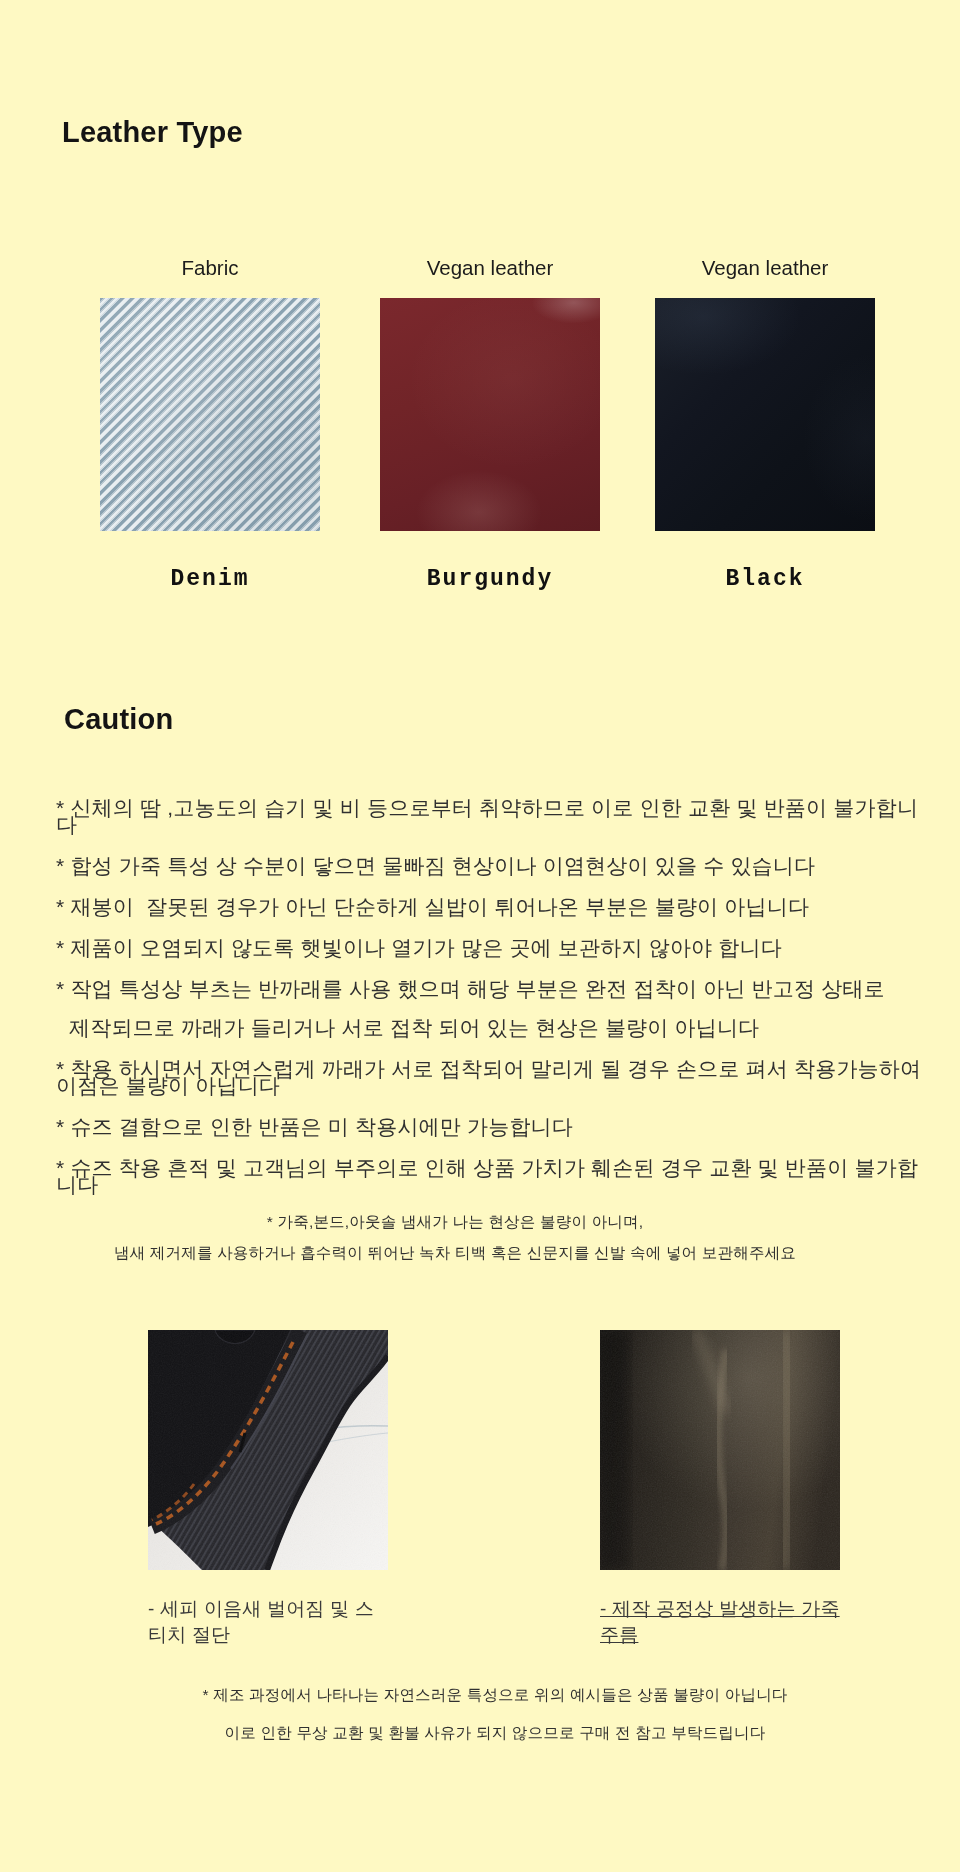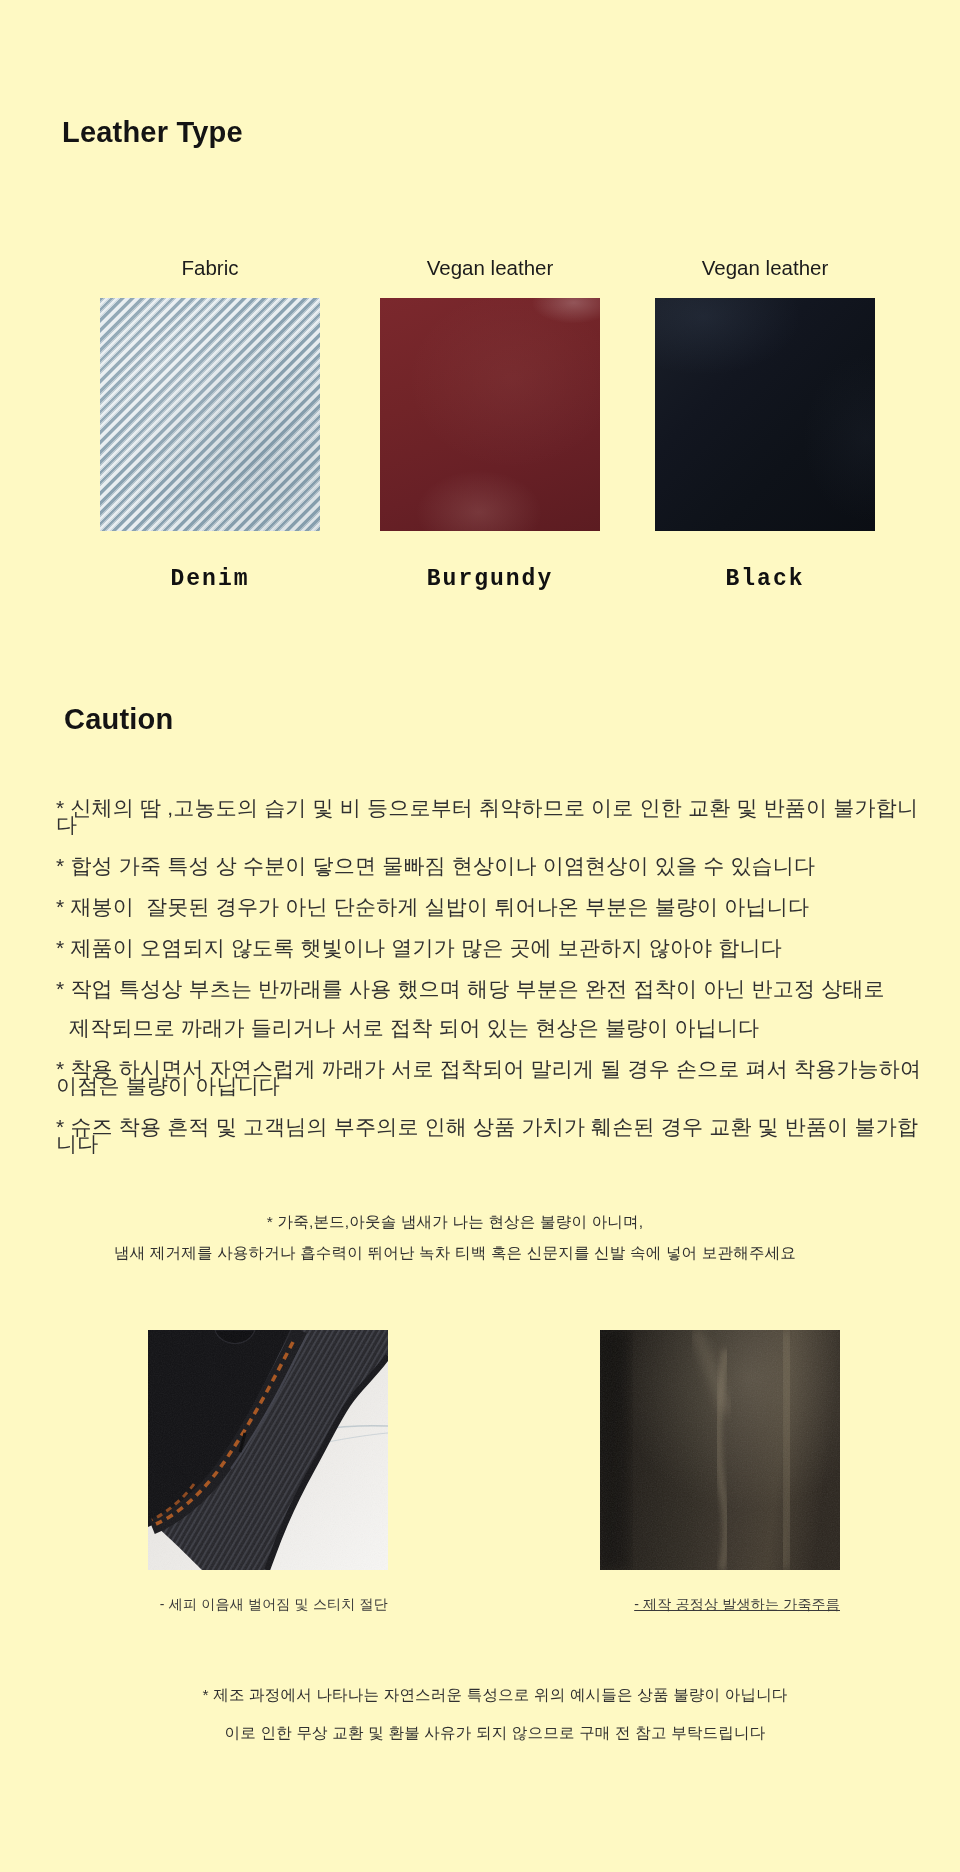--- a/index.html
+++ b/index.html
@@ -59,22 +59,22 @@
   }
   .bullet .cont{display:block;margin-top:22px;padding-left:13px;}
   .center-note{
     position:absolute;left:20px;top:1206px;width:870px;text-align:center;
     font-size:15.5px;line-height:31px;color:#303030;letter-spacing:0.2px;
   }
   
   .photo{position:absolute;top:1330px;width:240px;height:240px;overflow:hidden;}
   .photo svg{display:block;width:100%;height:100%;}
   .caption{
-    position:absolute;top:1596px;width:240px;text-align:right;
-    font-size:14px;color:#3a3a3a;letter-spacing:0.2px;
+    position:absolute;top:1596px;width:240px;text-align:left;
+    font-size:19px;color:#3a3a3a;letter-spacing:0.2px;
   }
   .footer-note{
     position:absolute;left:95px;top:1676px;width:800px;text-align:center;
     font-size:15.5px;line-height:38px;color:#303030;letter-spacing:0.2px;
   }
 </style>
 </head>
 <body>
 
 <div id="page">
@@ -101,20 +101,21 @@
 
   <div class="abs section-title" style="left:64px;top:703px;">Caution</div>
 
   <div class="bullets">
     <div class="bullet"><span>* 신체의 땀 ,고농도의 습기 및 비 등으로부터 취약하므로 이로 인한 교환 및 반품이 불가합니다</span></div>
     <div class="bullet"><span>* 합성 가죽 특성 상 수분이 닿으면 물빠짐 현상이나 이염현상이 있을 수 있습니다</span></div>
     <div class="bullet"><span>* 재봉이  잘못된 경우가 아닌 단순하게 실밥이 튀어나온 부분은 불량이 아닙니다</span></div>
     <div class="bullet"><span>* 제품이 오염되지 않도록 햇빛이나 열기가 많은 곳에 보관하지 않아야 합니다</span></div>
     <div class="bullet"><span>* 작업 특성상 부츠는 반까래를 사용 했으며 해당 부분은 완전 접착이 아닌 반고정 상태로</span><span class="cont">제작되므로 까래가 들리거나 서로 접착 되어 있는 현상은 불량이 아닙니다</span></div>
     <div class="bullet"><span>* 착용 하시면서 자연스럽게 까래가 서로 접착되어 말리게 될 경우 손으로 펴서 착용가능하여 이점은 불량이 아닙니다</span></div>
+    <div class="bullet"><span>* 슈즈 결함으로 인한 반품은 미 착용시에만 가능합니다</span></div>
     <div class="bullet"><span>* 슈즈 착용 흔적 및 고객님의 부주의로 인해 상품 가치가 훼손된 경우 교환 및 반품이 불가합니다</span></div>
   </div>
 
   <div class="center-note">
     <div>* 가죽,본드,아웃솔 냄새가 나는 현상은 불량이 아니며,</div>
     <div>냄새 제거제를 사용하거나 흡수력이 뛰어난 녹차 티백 혹은 신문지를 신발 속에 넣어 보관해주세요</div>
   </div>
 
   <div class="photo" style="left:148px;">
     <svg viewBox="0 0 240 240" preserveAspectRatio="none">

